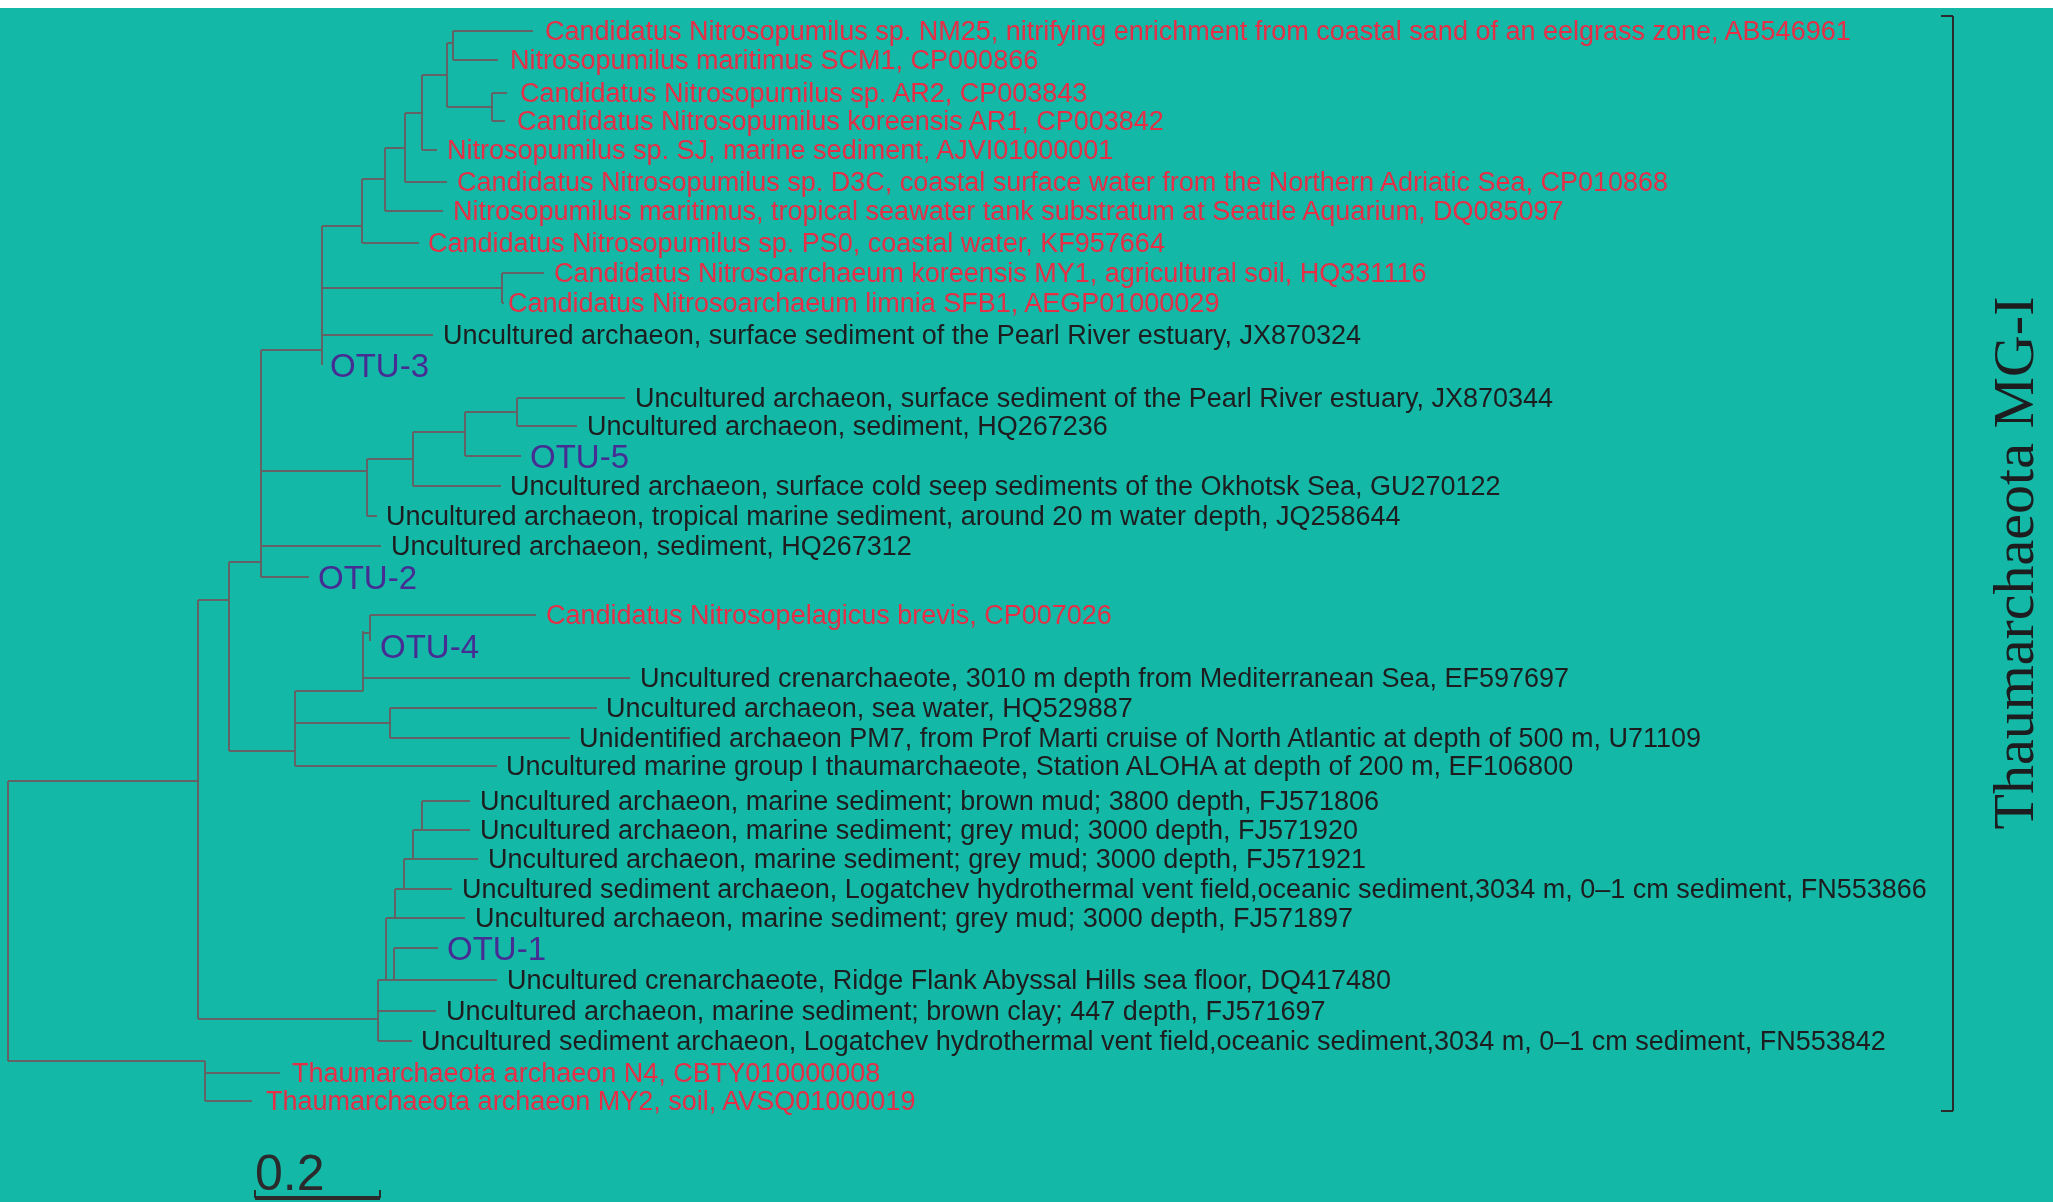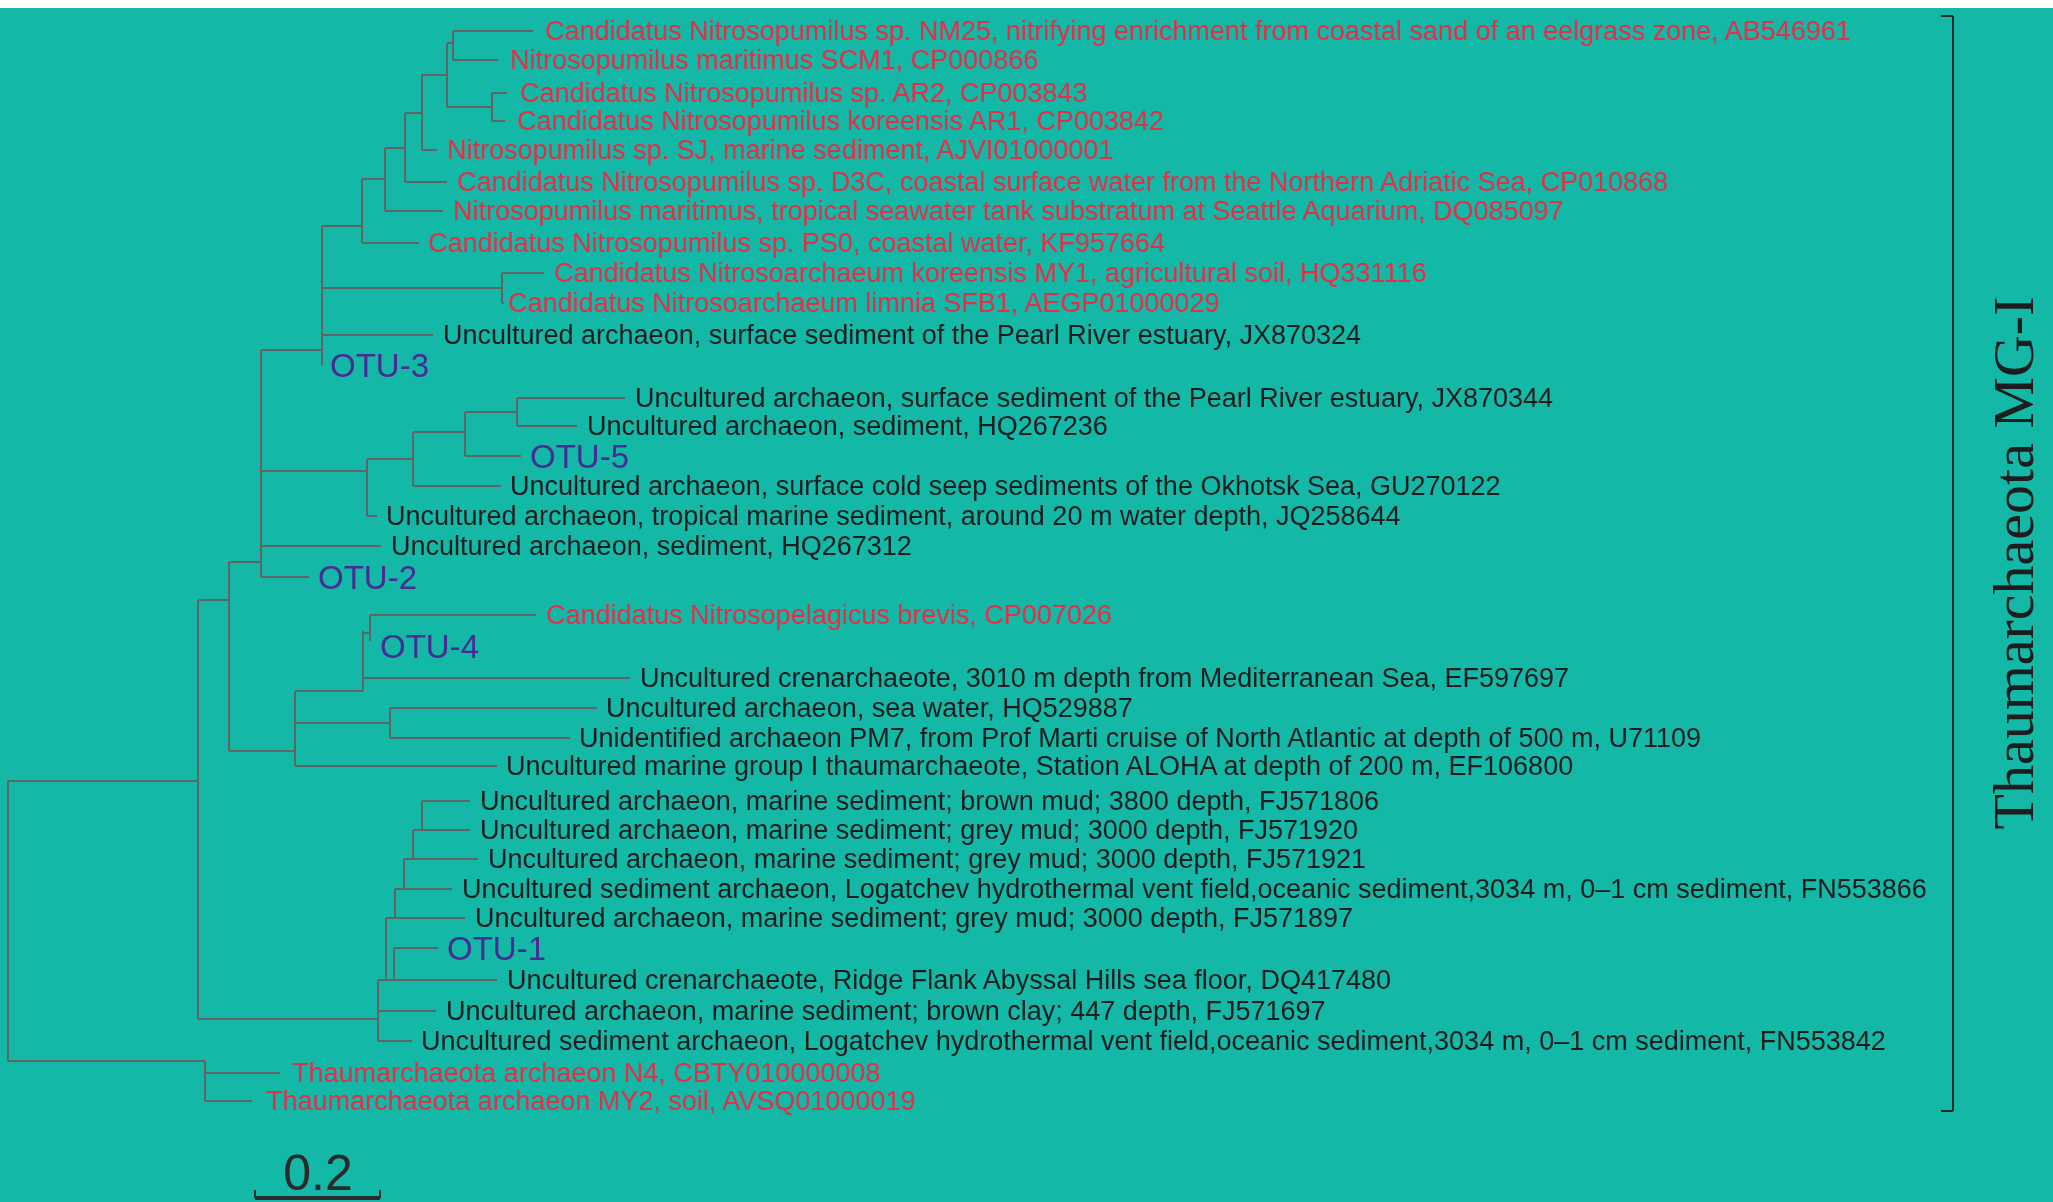--- a/index.html
+++ b/index.html
@@ -18,21 +18,21 @@
     left:2013px;top:555px;
     transform:translate(-50%,-50%) rotate(-90deg);
     font-family:"Liberation Serif","DejaVu Serif",serif;
     font-size:58px;
     color:#1d1d1f;
     white-space:nowrap;
   }
   .scale-label{
     position:absolute;
     left:255px;top:1136px;width:126px;
-    text-align:center;
+    text-align:left;
     font-size:50px;
     color:#2a2a2c;
   }
 </style>
 </head>
 <body>
 
 <div class="figure">
   <svg id="tree-svg" width="2053" height="1202" viewBox="0 0 2053 1202" xmlns="http://www.w3.org/2000/svg">
       <line x1="453" y1="23" x2="453" y2="52" stroke="#636366" stroke-width="2.2" shape-rendering="crispEdges"></line>

